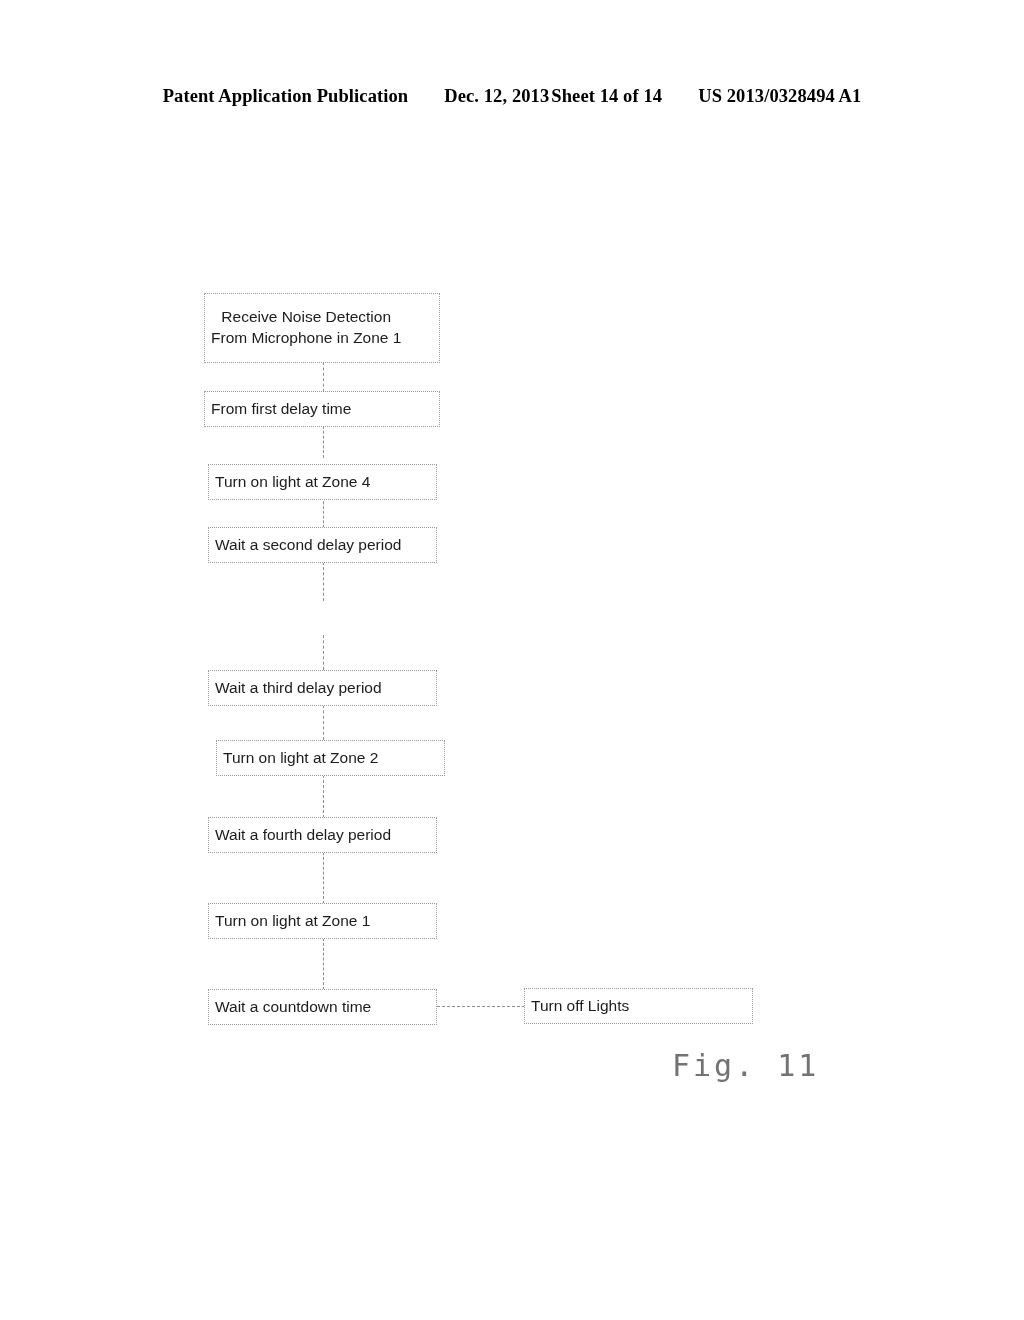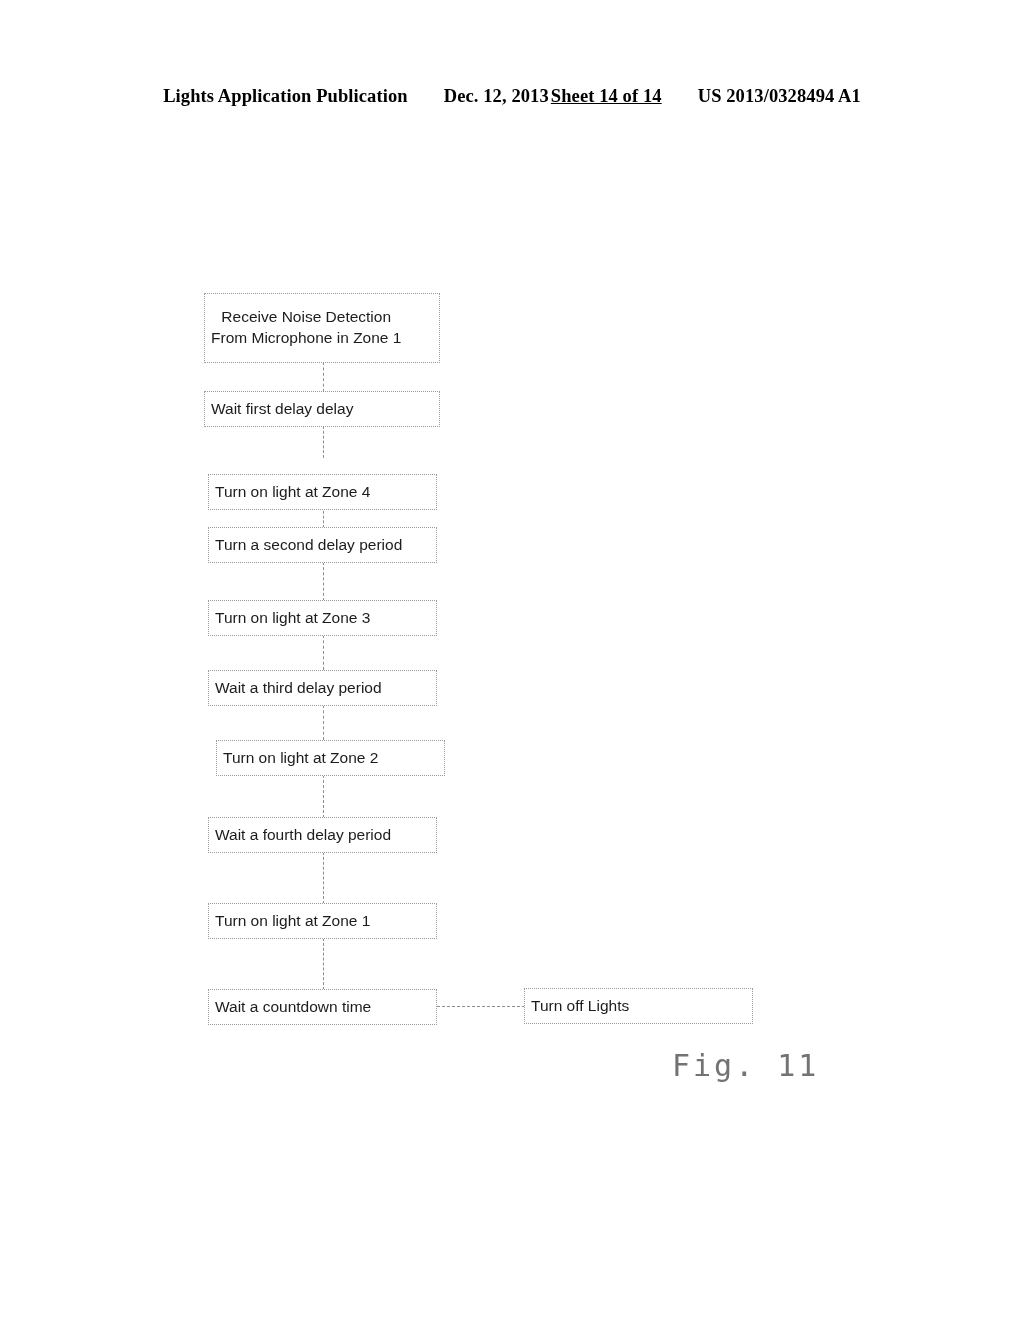--- a/index.html
+++ b/index.html
@@ -27,21 +27,21 @@
     align-items: baseline;
     font-family: "Liberation Serif", serif;
     font-weight: bold;
     font-size: 18.5px;
     color: #000000;
     letter-spacing: 0.1px;
     white-space: nowrap;
   }
   #patent-header .hdr-pub   { margin-right: 36px; }
   #patent-header .hdr-date  { margin-right: 2px; }
-  #patent-header .hdr-sheet { margin-right: 36px; text-decoration: underline; }
+  #patent-header .hdr-sheet { margin-right: 36px; }
   #patent-header .hdr-num   { }
 
   
   #flowchart {
     position: absolute;
     left: 0;
     top: 0;
     width: 1024px;
     height: 1320px;
   }
@@ -88,21 +88,21 @@
     font-size: 30px;
     letter-spacing: 3px;
     color: #737373;
     white-space: pre;
   }
 </style>
 </head>
 <body>
 
 <div id="patent-header">
-  <span class="hdr-pub">Lights Application Publication</span>
+  <span class="hdr-pub">Patent Application Publication</span>
   <span class="hdr-date">Dec. 12, 2013</span>
   <span class="hdr-sheet">Sheet 14 of 14</span>
   <span class="hdr-num">US 2013/0328494 A1</span>
 </div>
 
 <div id="flowchart">
 
   <div class="conn-v" style="left:323px; top:362px; height:30px;"></div>
   <div class="conn-v" style="left:323px; top:426px; height:32px;"></div>
   <div class="conn-v" style="left:323px; top:492px; height:36px;"></div>
@@ -113,34 +113,31 @@
   <div class="conn-v" style="left:323px; top:852px; height:52px;"></div>
   <div class="conn-v" style="left:323px; top:938px; height:52px;"></div>
   <div class="conn-h" style="left:437px; top:1006px; width:88px;"></div>
 
   <div class="node" style="left:204px; top:293px; width:236px; height:70px;">
     <span class="node-label">Receive Noise Detection
 From Microphone in Zone 1</span>
   </div>
 
   <div class="node" style="left:204px; top:391px; width:236px; height:36px;">
-    <span class="node-label">Wait first delay delay</span>
+    <span class="node-label">From first delay time</span>
   </div>
 
-  <div class="node" style="left:208px; top:474px; width:229px; height:36px;">
+  <div class="node" style="left:208px; top:464px; width:229px; height:36px;">
     <span class="node-label">Turn on light at Zone 4</span>
   </div>
 
   <div class="node" style="left:208px; top:527px; width:229px; height:36px;">
-    <span class="node-label">Turn a second delay period</span>
+    <span class="node-label">Wait a second delay period</span>
   </div>
 
-  <div class="node" style="left:208px; top:600px; width:229px; height:36px;">
-    <span class="node-label">Turn on light at Zone 3</span>
-  </div>
 
   <div class="node" style="left:208px; top:670px; width:229px; height:36px;">
     <span class="node-label">Wait a third delay period</span>
   </div>
 
   <div class="node" style="left:216px; top:740px; width:229px; height:36px;">
     <span class="node-label">Turn on light at Zone 2</span>
   </div>
 
   <div class="node" style="left:208px; top:817px; width:229px; height:36px;">

